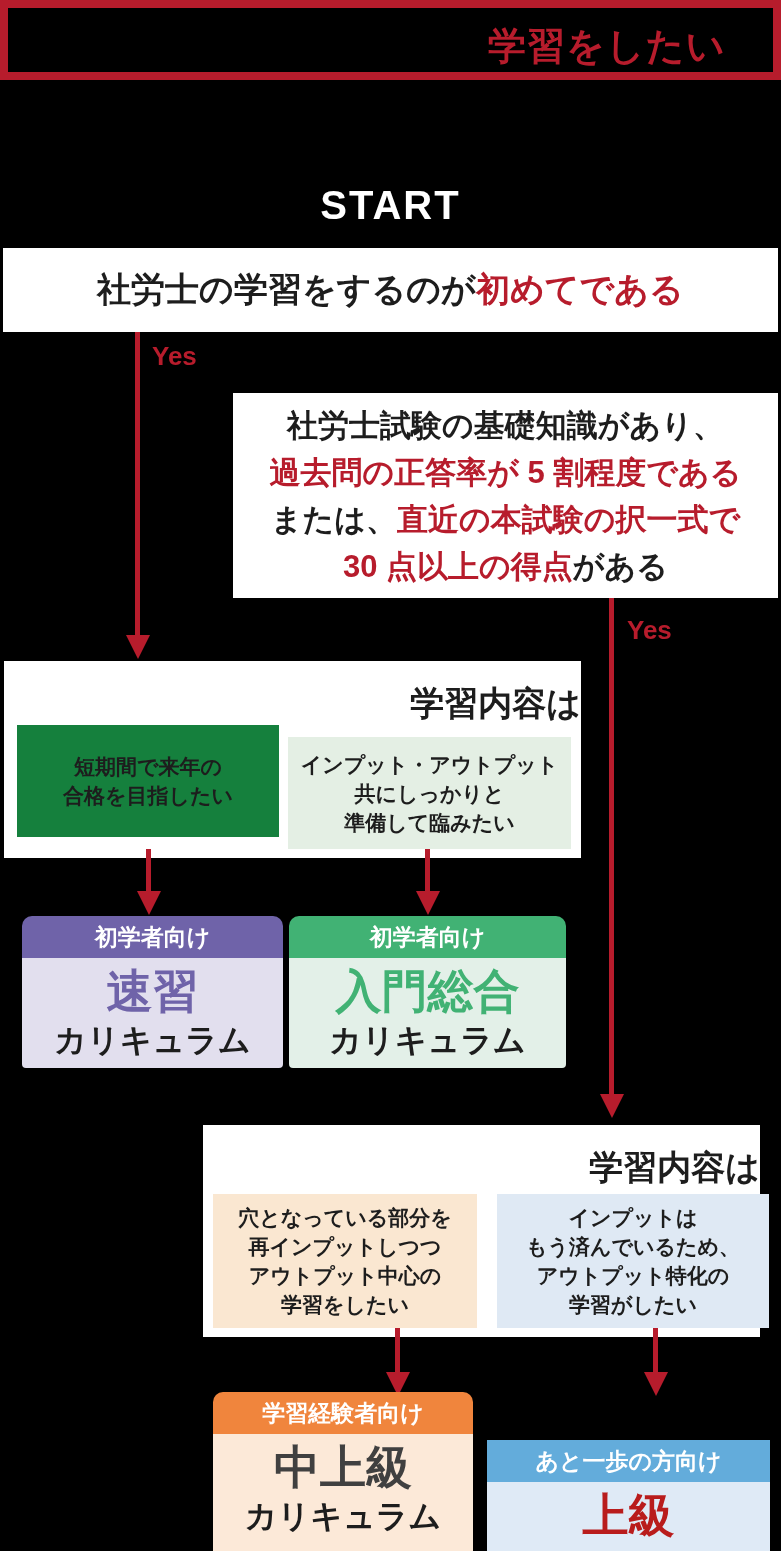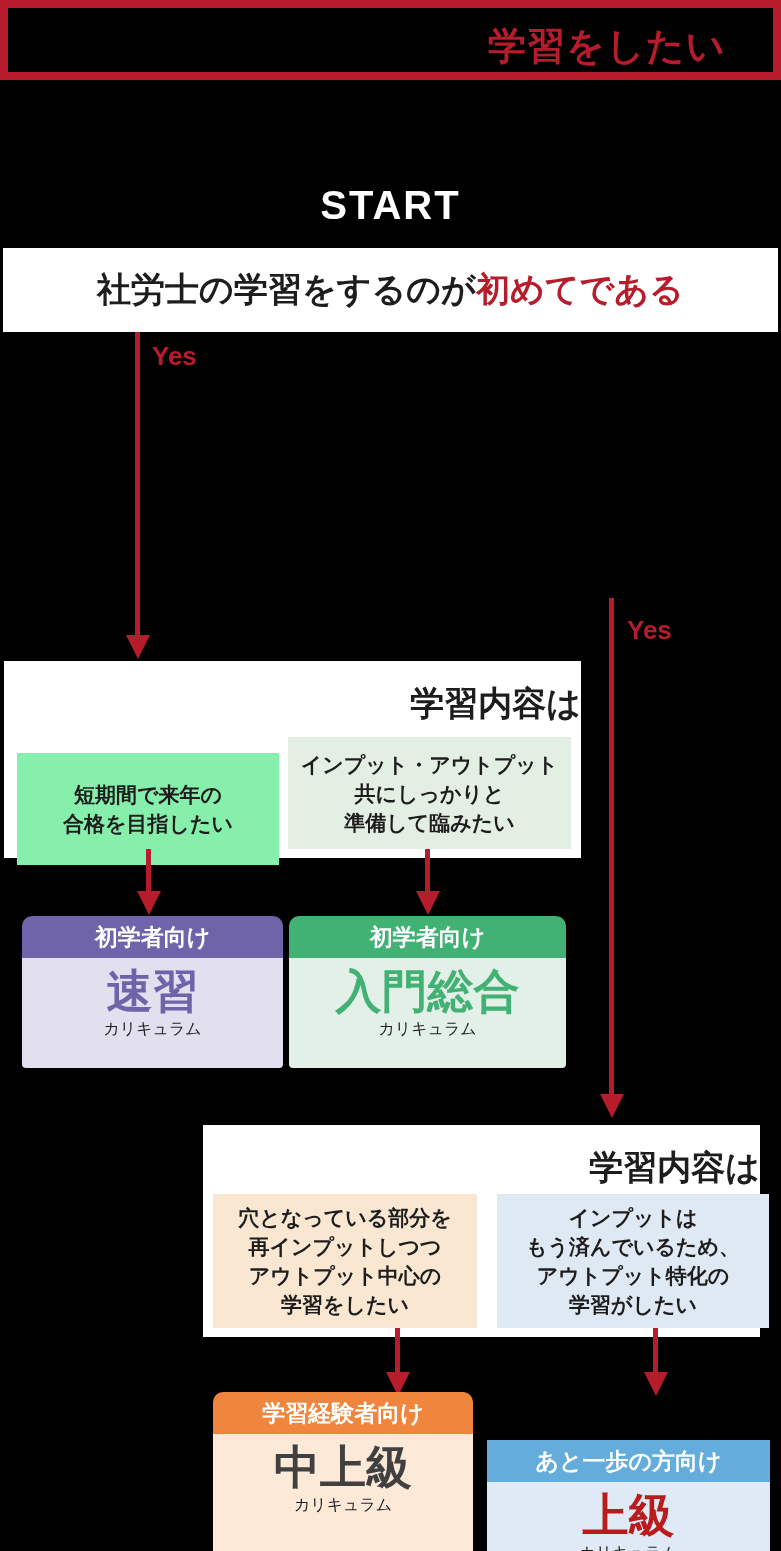--- a/index.html
+++ b/index.html
@@ -32,32 +32,32 @@
 
   
   .branch-box{position:absolute;background:#fff;}
   #branch1{left:4px;top:661px;width:577px;height:197px;}
   #branch2{left:203px;top:1125px;width:557px;height:212px;}
   .branch-title{position:absolute;left:0;top:20px;width:100%;text-align:right;
     font-size:34px;font-weight:bold;color:#1d1d1d;}
   .option{position:absolute;display:flex;align-items:center;justify-content:center;
     text-align:center;font-size:21px;font-weight:bold;color:#1d1d1d;line-height:29px;
     white-space:pre-line;}
-  #opt-a{left:13px;top:92px;width:262px;height:112px;background:#86efac;text-align:center;}
+  #opt-a{left:13px;top:64px;width:262px;height:112px;background:#15803d;text-align:center;}
   #opt-b{left:284px;top:76px;width:283px;height:112px;background:#e4efe4;}
   #opt-c{left:10px;top:69px;width:264px;height:134px;background:#fae7d1;}
   #opt-d{left:282px;top:69px;width:272px;height:134px;background:#dfe9f4;margin-left:12px;}
 
   
   .card{position:absolute;border-radius:10px 10px 4px 4px;overflow:hidden;}
   .card-header{height:42px;display:flex;align-items:center;justify-content:center;
     color:#fff;font-size:23px;font-weight:bold;}
   .card-body{display:flex;flex-direction:column;align-items:center;padding-top:8px;}
   .card-name{font-size:46px;font-weight:bold;line-height:50px;}
-  .card-suffix{font-size:16px;font-weight:normal;color:#1d1d1d;margin-top:3px;}
+  .card-suffix{font-size:32px;font-weight:bold;color:#1d1d1d;margin-top:3px;}
 
   #card1{left:22px;top:916px;width:261px;height:152px;}
   #card1 .card-header{background:#6f63a9;}
   #card1 .card-body{background:#e2dfee;height:110px;}
   #card1 .card-name{color:#6f63a9;}
 
   #card2{left:289px;top:916px;width:277px;height:152px;}
   #card2 .card-header{background:#41b274;}
   #card2 .card-body{background:#e3f0e8;height:110px;}
   #card2 .card-name{color:#41b274;}
@@ -88,20 +88,34 @@
       <span>社労士の学習をするのが</span><span class="red-text">初めてである</span>
     </div>
   </div>
 
   <div>
     <div class="v-line" style="left:135px;top:332px;height:303px;"></div>
     <div class="arrow-head" style="left:126px;top:635px;"></div>
   </div>
   <div class="yes-label" style="left:152px;top:341px;">Yes</div>
 
+  <div class="qbox" id="q2">
+    <div class="q-line">
+      <span>社労士試験の基礎知識があり、</span>
+    </div>
+    <div class="q-line">
+      <span class="red-text">過去問の正答率が 5 割程度である</span>
+    </div>
+    <div class="q-line">
+      <span>または、</span><span class="red-text">直近の本試験の択一式で</span>
+    </div>
+    <div class="q-line">
+      <span class="red-text">30 点以上の得点</span><span>がある</span>
+    </div>
+  </div>
 
   <div>
     <div class="v-line" style="left:609px;top:598px;height:496px;"></div>
     <div class="arrow-head" style="left:600px;top:1094px;"></div>
   </div>
   <div class="yes-label" style="left:627px;top:615px;">Yes</div>
 
   <div class="branch-box" id="branch1">
     <div class="branch-title">学習内容は</div>
     <div class="option" id="opt-a">短期間で来年の

